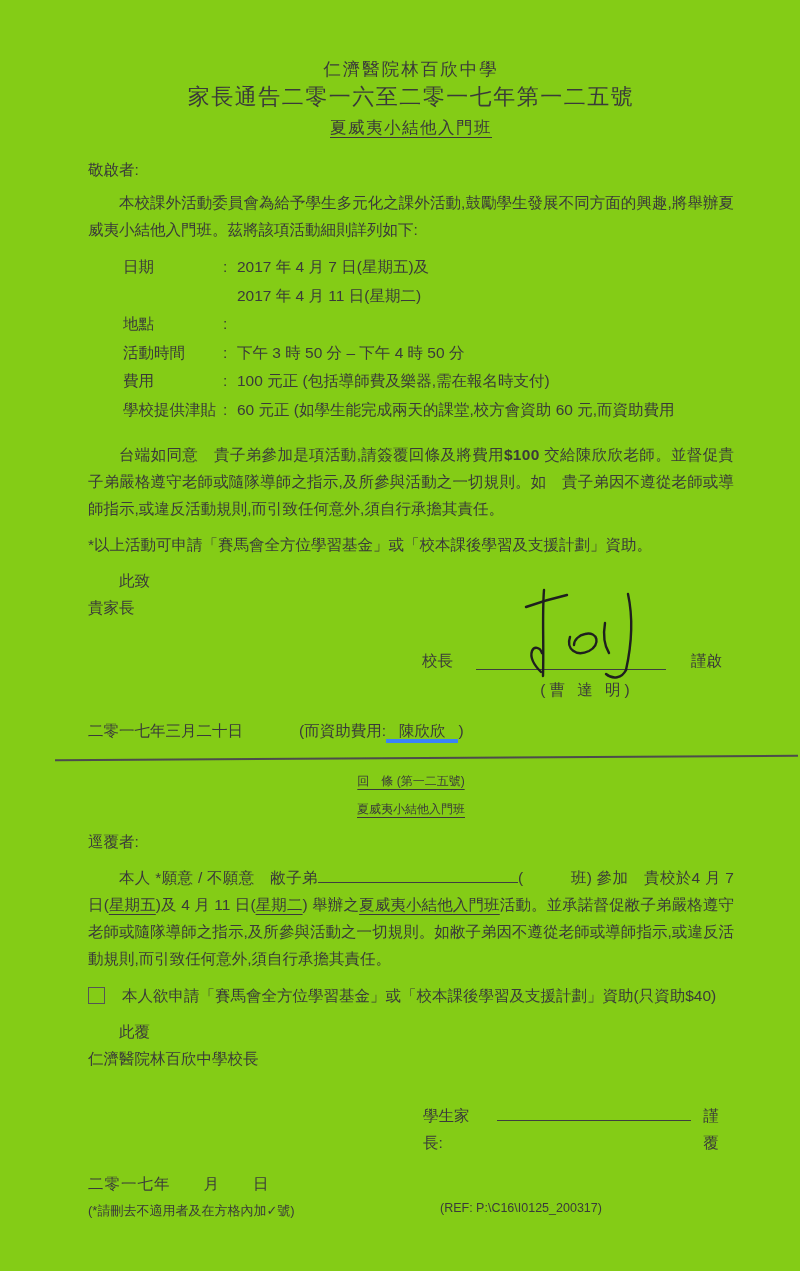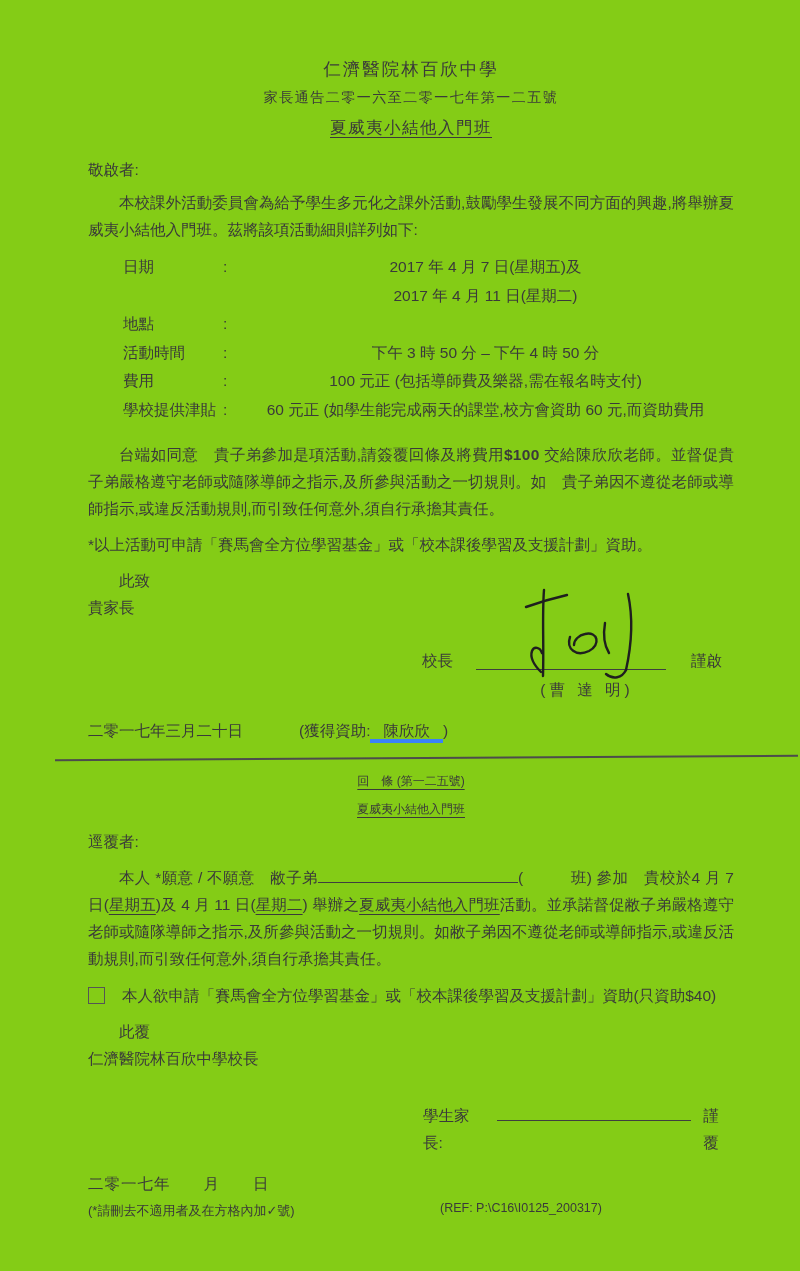--- a/index.html
+++ b/index.html
@@ -11,33 +11,33 @@
     box-sizing:border-box;
     padding:56px 66px 0 88px;
     overflow:hidden;
     font-family:Liberation Sans, sans-serif;
     font-size:15.5px;
     color:#3a3a3a;
     line-height:27px;
   }
   .center{text-align:center;}
   .t1{font-size:17.5px;letter-spacing:2px;line-height:26px;}
-  .t2{font-size:14px;letter-spacing:1.5px;line-height:30px;}
+  .t2{font-size:22px;letter-spacing:1.5px;line-height:30px;}
   .t3{font-size:16.5px;letter-spacing:1.5px;line-height:30px;}
   .u{text-decoration:underline;text-underline-offset:4px;text-decoration-thickness:1px;}
   .salutation{margin-top:14px;}
   .para{margin:6px 0 0 0;text-align:justify;}
   .indent{text-indent:2em;}
   .fee{font-weight:bold;letter-spacing:.3px;}
   
   .details{margin:10px 0 0 35px;line-height:28.5px;}
   .drow{display:flex;align-items:flex-start;}
   .dlabel{width:100px;flex:0 0 100px;}
   .dcolon{flex:0 0 14px;}
-  .dvals{flex:1;text-align:center;}
+  .dvals{flex:1;}
   .dvals .cont{padding-left:13px;}
   .note{margin-top:9px;}
   .closing1{margin:9px 0 0 2em;}
   .closing2{margin:0;}
   
   .sigblock{position:relative;width:300px;margin:26px 12px 0 auto;}
   .sigrow{display:flex;align-items:flex-end;gap:11px;}
   .sigline{position:relative;flex:1;margin:0 14px 4px 12px;border-bottom:1.5px solid #3f3f3f;height:22px;}
   .sigsvg{position:absolute;left:6px;bottom:-12px;overflow:visible;}
   .signame{margin-top:2px;padding-left:30px;text-align:center;letter-spacing:4px;}
@@ -132,21 +132,21 @@
           </g>
         </svg>
       </span>
       <span>謹啟</span>
     </div>
     <div class="signame">(曹 達 明)</div>
   </div>
 
   <div class="issuerow">
     <span>二零一七年三月二十日</span>
-    <span class="teacher"><span>(獲得資助:</span><span class="tname">陳欣欣</span><span>)</span></span>
+    <span class="teacher"><span>(而資助費用:</span><span class="tname">陳欣欣</span><span>)</span></span>
   </div>
 
   <div class="divider"></div>
 
   <div class="center rh"><span class="u">回　條 (第一二五號)</span></div>
   <div class="center rh"><span class="u">夏威夷小結他入門班</span></div>
 
   <div class="replysal">逕覆者:</div>
 
   <p class="para indent" style="margin-top:9px"><span>本人 *願意 / 不願意　敝子弟</span><span class="blank student"></span><span>(　　　班) 參加　貴校於</span><span>4 月 7 日(</span><span class="u">星期五</span><span>)及 4 月 11 日(</span><span class="u">星期二</span><span>) 舉辦之</span><span class="u">夏威夷小結他入門班</span><span>活動。並承諾督促敝子弟嚴格遵守老師或隨隊導師之指示,及所參與活動之一切規則。如敝子弟因不遵從老師或導師指示,或違反活動規則,而引致任何意外,須自行承擔其責任。</span></p>

